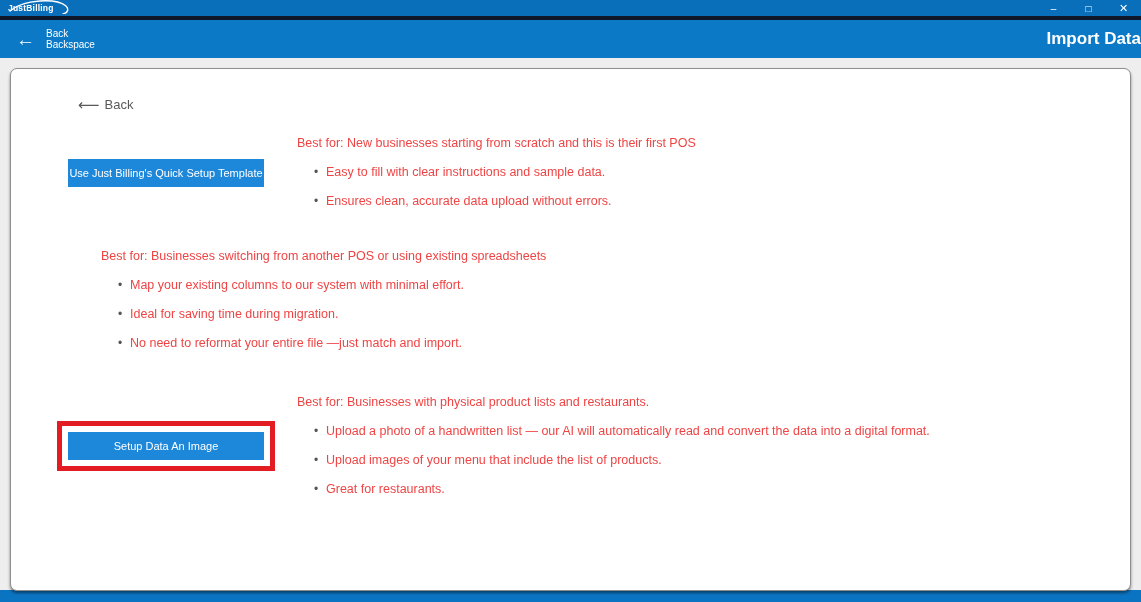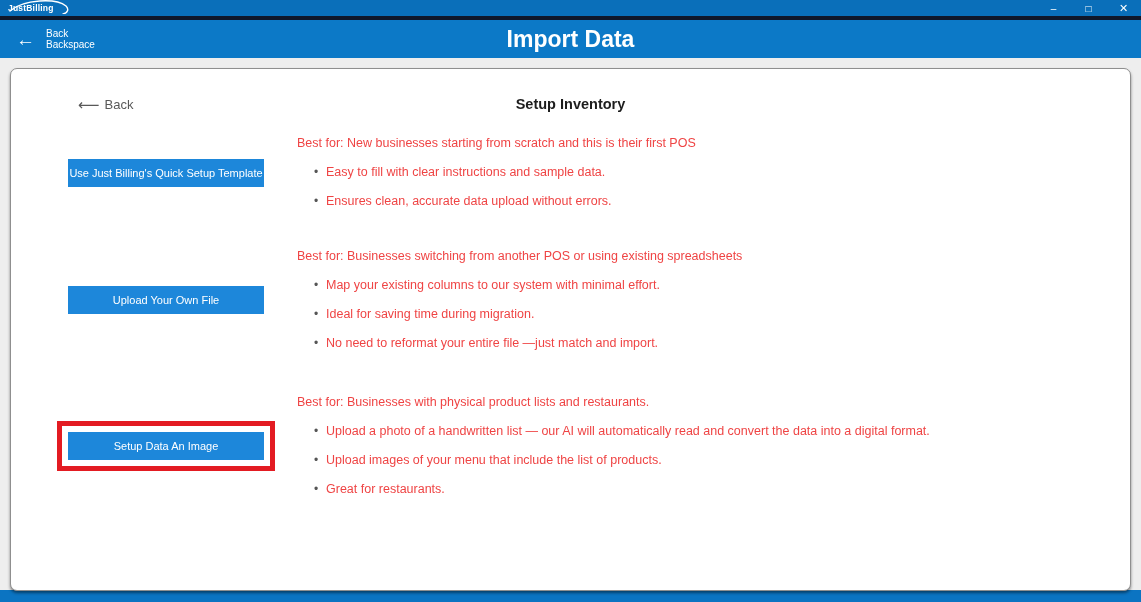--- a/index.html
+++ b/index.html
@@ -33,22 +33,22 @@
 
   
   .navbar {
     height:38px; background:#0c79c7; position:relative;
     display:flex; align-items:center; color:#fff;
   }
   .nav-back { display:flex; align-items:center; margin-left:16px; cursor:pointer; }
   .nav-arrow { font-size:19px; line-height:1; }
   .nav-back-labels { margin-left:11px; display:flex; flex-direction:column; font-size:10px; line-height:11px; }
   .nav-title {
-    position:absolute; left:0; right:0; text-align:center;
-    font-size:23px; font-weight:600; pointer-events:none;
+    position:absolute; left:0; right:0; text-align:right;
+    font-size:17px; font-weight:600; pointer-events:none;
   }
 
   
   .bottom-strip { position:absolute; left:0; right:0; bottom:0; height:12px; background:#0b74c2; }
 
   
   .card {
     position:absolute; left:10px; right:10px; top:68px; bottom:11px;
     background:#fff; border:1px solid #8f8f8f; border-radius:7px;
     box-shadow:0 2px 3px rgba(0,0,0,.45);
@@ -121,40 +121,36 @@
   <div class="nav-title">Import Data</div>
 </div>
 
 <div class="card">
 
   <div class="card-head">
     <div class="back-link">
       <span class="long-arrow">⟵</span>
       <span>Back</span>
     </div>
-    <div class="page-title">Setup Inventory</div>
   </div>
 
   <div class="row row-1">
     <div class="btn-col">
       <button class="action-btn">Use Just Billing's Quick Setup Template</button>
     </div>
     <div class="text-col">
       <p class="intro">Best for: New businesses starting from scratch and this is their first POS</p>
       <ul class="bullets">
         <li>Easy to fill with clear instructions and sample data.</li>
         <li>Ensures clean, accurate data upload without errors.</li>
       </ul>
     </div>
   </div>
 
   <div class="row row-2">
-    <div class="btn-col">
-      <button class="action-btn">Upload Your Own File</button>
-    </div>
     <div class="text-col">
       <p class="intro">Best for: Businesses switching from another POS or using existing spreadsheets</p>
       <ul class="bullets">
         <li>Map your existing columns to our system with minimal effort.</li>
         <li>Ideal for saving time during migration.</li>
         <li>No need to reformat your entire file —just match and import.</li>
       </ul>
     </div>
   </div>
 

